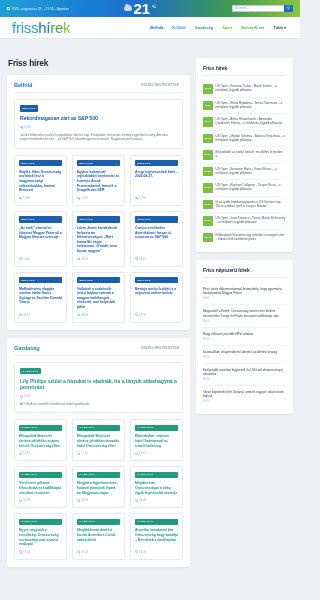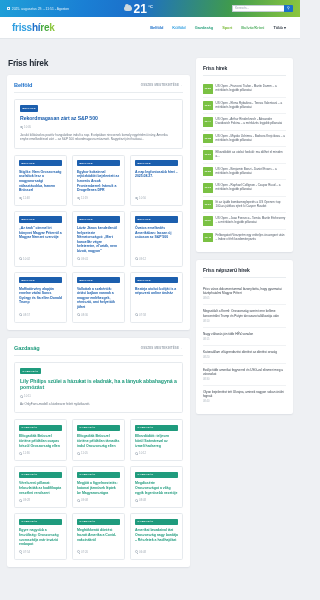--- a/index.html
+++ b/index.html
@@ -21,40 +21,40 @@
     padding: 0 7px;
     position: relative;
   }
   .tb-date { display: flex; align-items: center; gap: 1.6px; color: #e9f3fb; font-size: 3.3px; letter-spacing: .05px; white-space: nowrap; }
   .cal-ico { width: 3.2px; height: 3.2px; display:inline-block; position: relative; border: .5px solid #e9f3fb; border-radius: .4px; }
   .cal-ico:before { content:""; position:absolute; left:-.5px; right:-.5px; top:-.5px; height:1px; background:#e9f3fb; }
   .tb-weather { position: absolute; left: 124px; top: 0; height: 17px; display: flex; align-items: center; gap: 1.5px; color:#fff; }
   .cloud { width: 8px; height: 4.4px; background: #cfd8de; border-radius: 3px; position: relative; display:inline-block; }
   .cloud:before { content:""; position:absolute; width:4.2px; height:4.2px; background:#cfd8de; border-radius:50%; top:-2px; left:1.3px; }
   .cloud:after { content:""; position:absolute; width:3.2px; height:3.2px; background:#cfd8de; border-radius:50%; top:-1.2px; left:4.2px; }
-  .temp-num { font-size: 12px; font-weight: 700; line-height: 1; }
+  .temp-num { font-size: 15px; font-weight: 700; line-height: 1; }
   .temp-unit { font-size: 4px; font-weight: 600; align-self: flex-start; margin-top: 4px; }
   .tb-search { position: absolute; right: 7px; top: 4.6px; display: flex; height: 7.6px; }
   .tb-search input {
     width: 52px; height: 7.6px; border: .4px solid #c3ccd4; border-right: none;
     border-radius: .8px 0 0 .8px; background: #fff; font-size: 3.2px;
     padding: 0 2.4px; color:#55606c; outline: none; font-family:"Liberation Sans", sans-serif;
   }
   .tb-search input::placeholder { color:#9aa5b1; }
   .tb-search button {
     width: 9.5px; height: 7.6px; border: none; border-radius: 0 .8px .8px 0;
     background: #1b6fc9; color:#fff; font-size: 3.6px; cursor: pointer; line-height:7.6px; padding:0;
   }
 
   
   .navbar {
     height: 22px; background:#fff; display:flex; align-items:center;
     padding: 0 12px; border-bottom: .5px solid #e2e6ea;
   }
-  .logo { font-size: 10px; font-weight: 700; letter-spacing: -.25px; }
+  .logo { font-size: 15px; font-weight: 400; letter-spacing: -.25px; }
   .logo .l1 { color:#2f9ee0; }
   .logo .l2a { color:#1c6fc9; }
   .logo .l2b { color:#47a93f; }
   .logo .l2c { color:#8cc63e; }
   .nav-links { margin-left: auto; display:flex; align-items:center; gap: 9px; padding-right: 2px; }
   .nav-links a { font-size: 3.9px; font-weight: 700; text-decoration:none; white-space:nowrap; }
   .nv1 { color:#1c6fc9; } .nv2 { color:#2f9ee0; } .nv3 { color:#2fa37f; }
   .nv4 { color:#7cbb3b; } .nv5 { color:#5bb36a; } .nv6 { color:#39424d; }
 
   

